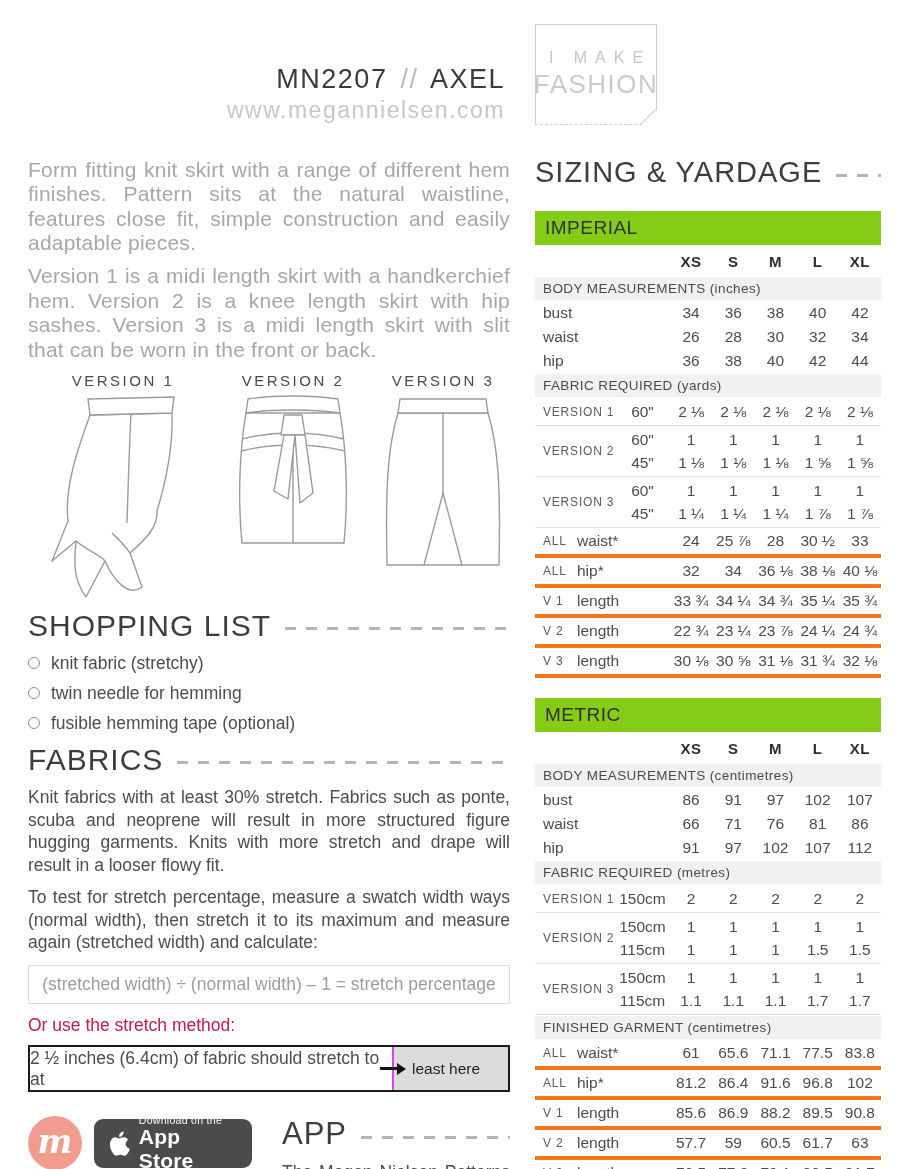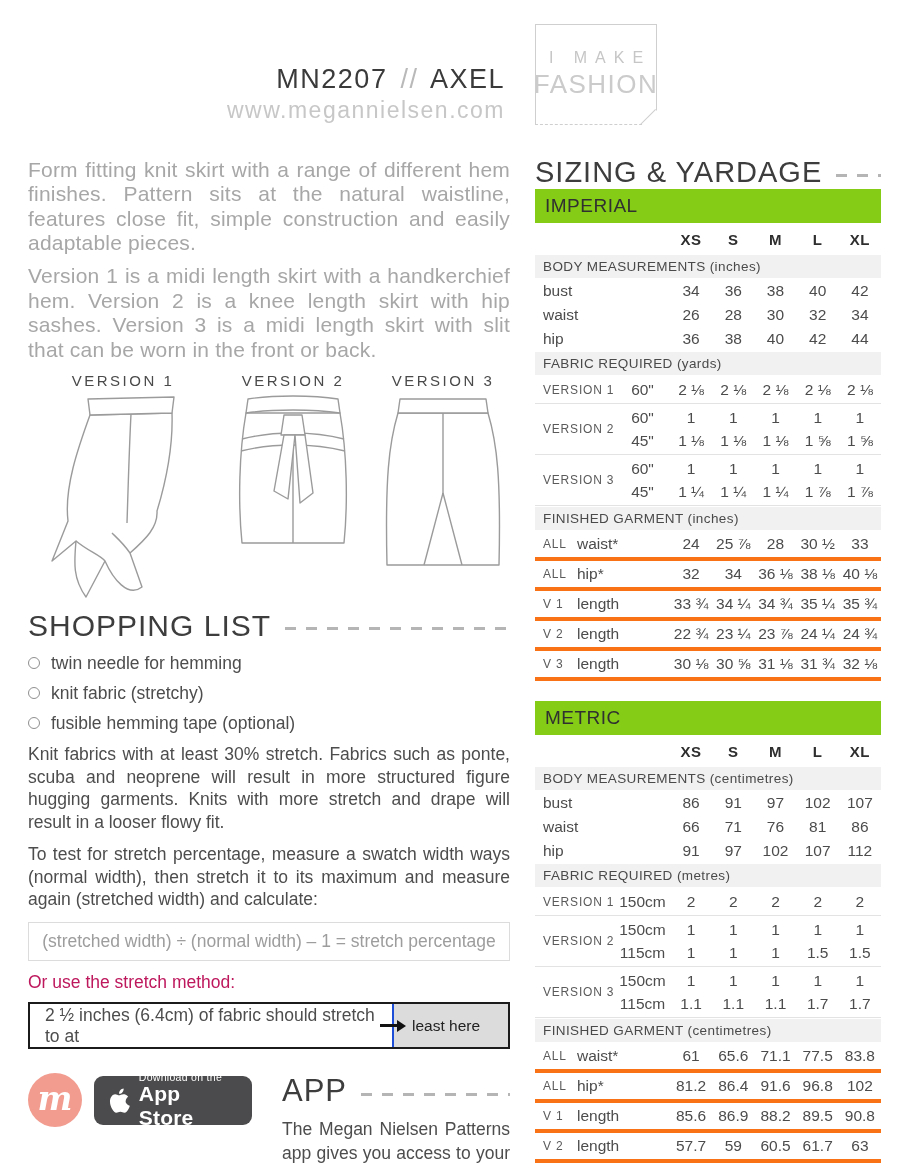--- a/index.html
+++ b/index.html
@@ -42,43 +42,43 @@
   .shop-items { list-style:none; margin-top:10px; }
   .shop-items li { display:flex; align-items:center; gap:11px; margin-bottom:9px; font-size:17.5px; color:#4d4d4d; }
   .shop-items .bullet { width:12px; height:12px; border:1.5px solid #8f8f8f; border-radius:50%; flex:0 0 auto; }
 
   
   .fab p { font-size:17.5px; line-height:1.3; color:#4d4d4d; text-align:justify; margin-top:9px; }
   .formula-box { border:1px solid #dcdcdc; margin-top:11px; padding:8px 6px; text-align:center;
     font-size:17.5px; color:#9d9d9d; }
   .stretch-intro { font-size:17.5px; color:#be185d; margin-top:11px; }
   .stretch-box { display:flex; border:2px solid #1b1b1b; margin-top:9px; height:47px; }
-  .sb-left { flex:1; background:#fff; display:flex; align-items:center; padding-left:15px;
-    font-size:17.5px; color:#4d4d4d; border-right:2px solid #1d4ed8; }
+  .sb-left { flex:1; background:#fff; display:flex; align-items:center; 
+    font-size:17.5px; color:#4d4d4d; border-right:2px solid #d946ef; }
   .sb-right { width:114px; background:#dcdcdc; display:flex; align-items:center; gap:6px;
     font-size:15.5px; color:#222; }
   .arrow { display:flex; align-items:center; margin-left:-14px; }
   .arrow .line { width:17px; height:3px; background:#111; }
   .arrow .head { width:0; height:0; border-left:9px solid #111; border-top:6px solid transparent; border-bottom:6px solid transparent; }
 
   
   .bottom { display:flex; gap:26px; margin-top:24px; }
   .b-left { width:228px; flex:0 0 auto; }
   .brand-row { display:flex; align-items:center; gap:12px; }
   .m-logo { width:54px; height:54px; border-radius:50%; background:#F29C8F; display:flex; align-items:center; justify-content:center; }
   .m-logo span { font-family:"DejaVu Serif",serif; font-style:italic; font-weight:bold; font-size:33px; color:#fff; margin-top:-4px; }
   .appstore { background:#4b4b4d; border-radius:9px; height:49px; width:158px; display:flex; align-items:center; gap:9px; padding:8px 12px; }
   .as-text .t1 { font-size:10.5px; color:#fff; letter-spacing:0.3px; }
   .as-text .t2 { font-size:21px; color:#fff; font-weight:bold; letter-spacing:0.2px; margin-top:-1px; }
   .b-right { flex:1; }
   .b-right .sec-head .txt { font-size:31px; }
   .app-body { font-size:17.5px; line-height:1.38; color:#4d4d4d; text-align:justify; margin-top:8px; }
 
   
-  .right-col .sec-head { margin-bottom:0; }
+  .right-col .sec-head { margin-bottom:22px; }
   .tbl { width:346px; }
   .tbl + .tbl { margin-top:20px; }
   .tbl-title { background:#84cc16; font-size:19px; color:#303030; padding:6px 10px; letter-spacing:0.5px; }
   .size-head { display:grid; grid-template-columns:135px repeat(5,1fr); padding:8px 0 6px; }
   .sh-cell { text-align:center; font-weight:bold; font-size:15px; color:#2e2e2e; letter-spacing:0.5px; }
   .sec-bar { background:#f1f1f1; font-size:13.5px; color:#4a4a4a; padding:4px 8px; letter-spacing:0.4px; margin:1px 0; }
   .row { align-items:center; }
   .row.simple { display:grid; grid-template-columns:135px repeat(5,1fr); padding:3px 0; }
   .r-label { padding-left:8px; font-size:15.5px; color:#4c4c4c; }
   .num { text-align:center; font-size:15.5px; color:#4c4c4c; }
@@ -154,33 +154,37 @@
       </div>
     </div>
 
     <div class="sec-head">
       <div class="txt">SHOPPING LIST</div>
       <div class="dashes"></div>
     </div>
     <ul class="shop-items" id="shopping-items">
         <li>
           <span class="bullet"></span>
-          <span>twin needle for hemming</span>
+          <span>knit fabric (stretchy)</span>
         </li>
         <li>
           <span class="bullet"></span>
-          <span>knit fabric (stretchy)</span>
+          <span>twin needle for hemming</span>
         </li>
         <li>
           <span class="bullet"></span>
           <span>fusible hemming tape (optional)</span>
         </li>
       </ul>
 
     <div class="fab">
+      <div class="sec-head">
+        <div class="txt">FABRICS</div>
+        <div class="dashes"></div>
+      </div>
       <p>Knit fabrics with at least 30% stretch. Fabrics such as ponte, scuba and neoprene will result in more structured figure hugging garments. Knits with more stretch and drape will result in a looser flowy fit.</p>
       <p>To test for stretch percentage, measure a swatch width ways (normal width), then stretch it to its maximum and measure again (stretched width) and calculate:</p>
       <div class="formula-box">(stretched width) ÷ (normal width) – 1 = stretch percentage</div>
       <div class="stretch-intro">Or use the stretch method:</div>
       <div class="stretch-box">
         <div class="sb-left">2 ½ inches (6.4cm) of fabric should stretch to at</div>
         <div class="sb-right">
           <span class="arrow">
               <span class="line"></span>
               <span class="head"></span>
@@ -308,21 +312,20 @@
               <div class="vsub">
                 <div class="vwidth">45"</div>
                 <div class="num">1 ¼</div>
                 <div class="num">1 ¼</div>
                 <div class="num">1 ¼</div>
                 <div class="num">1 ⅞</div>
                 <div class="num">1 ⅞</div>
               </div>
             </div>
           </div>
-          <div class="sec-bar">FINISHED GARMENT (inches)</div>
           <div class="row fin">
             <div class="f-l1">ALL</div>
             <div class="f-l2">waist*</div>
             <div class="num">24</div>
             <div class="num">25 ⅞</div>
             <div class="num">28</div>
             <div class="num">30 ½</div>
             <div class="num">33</div>
           </div>
           <div class="row fin">

